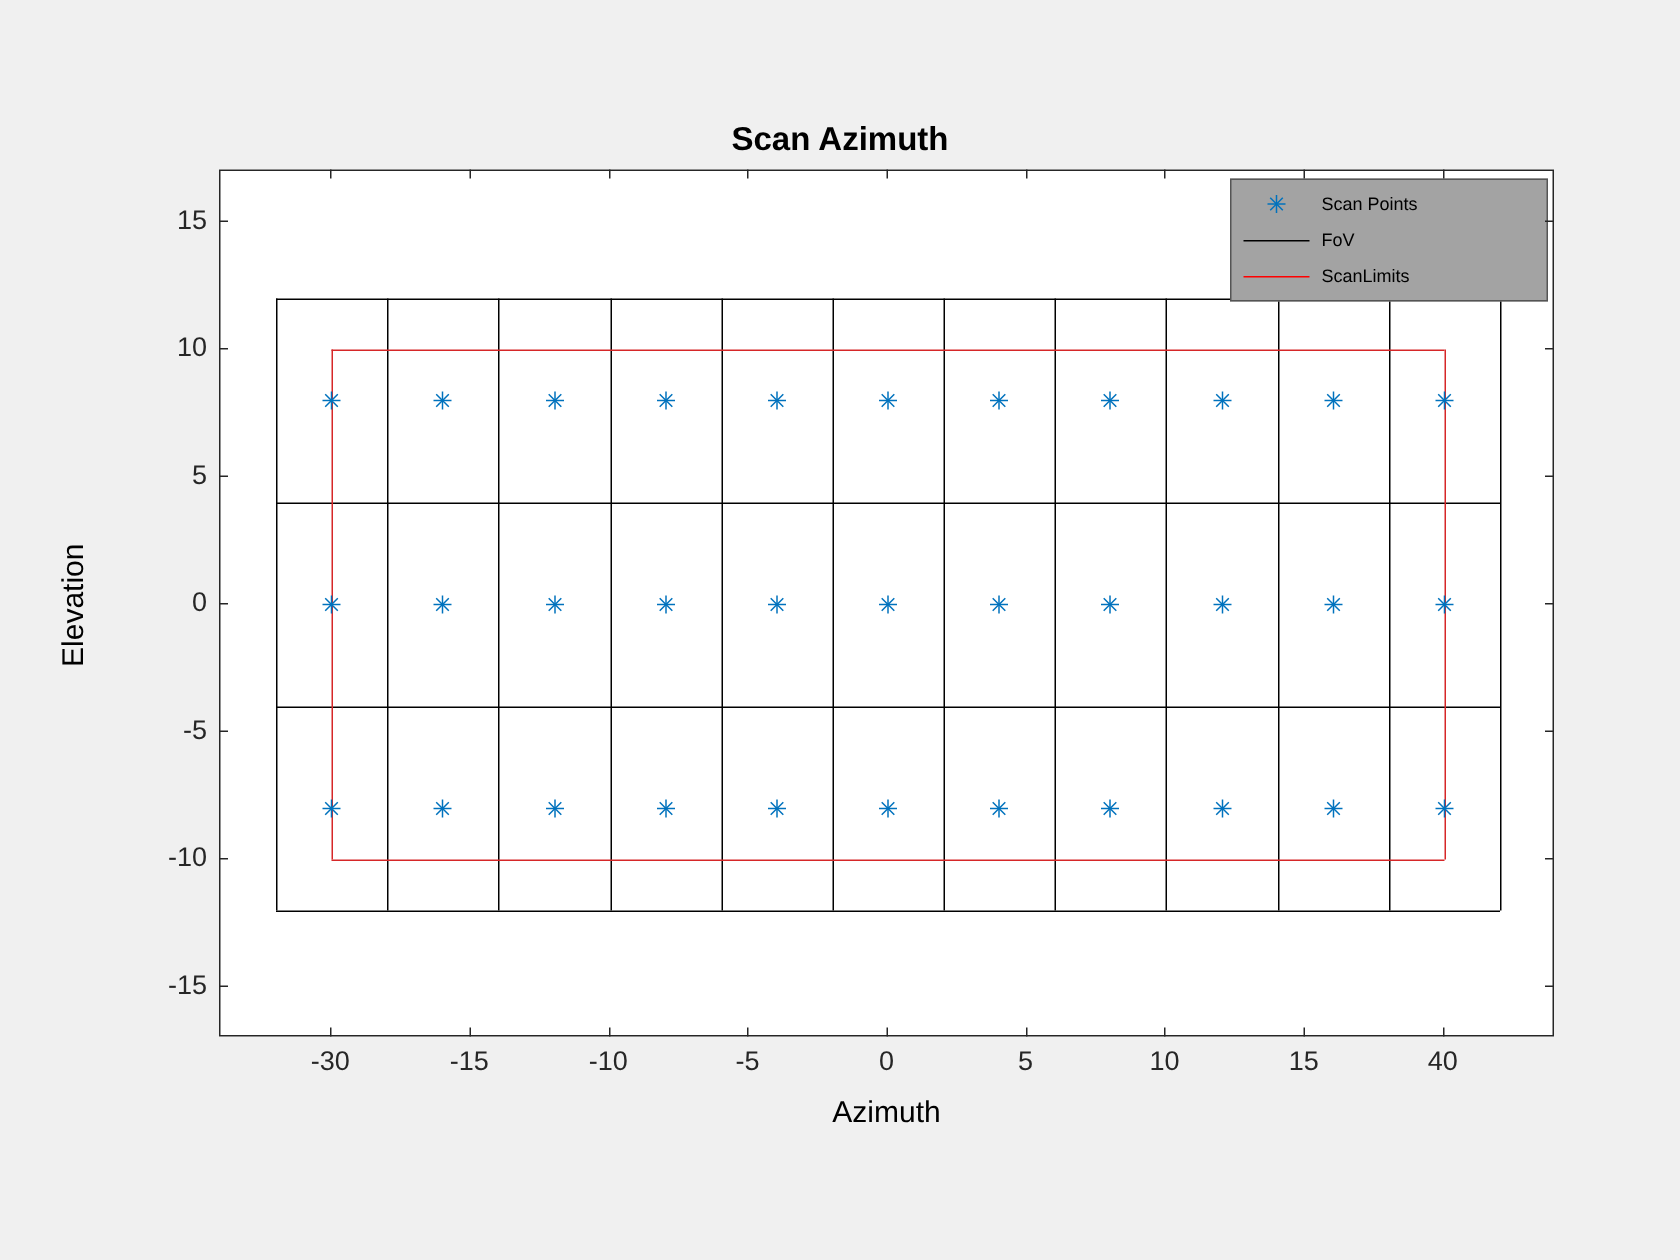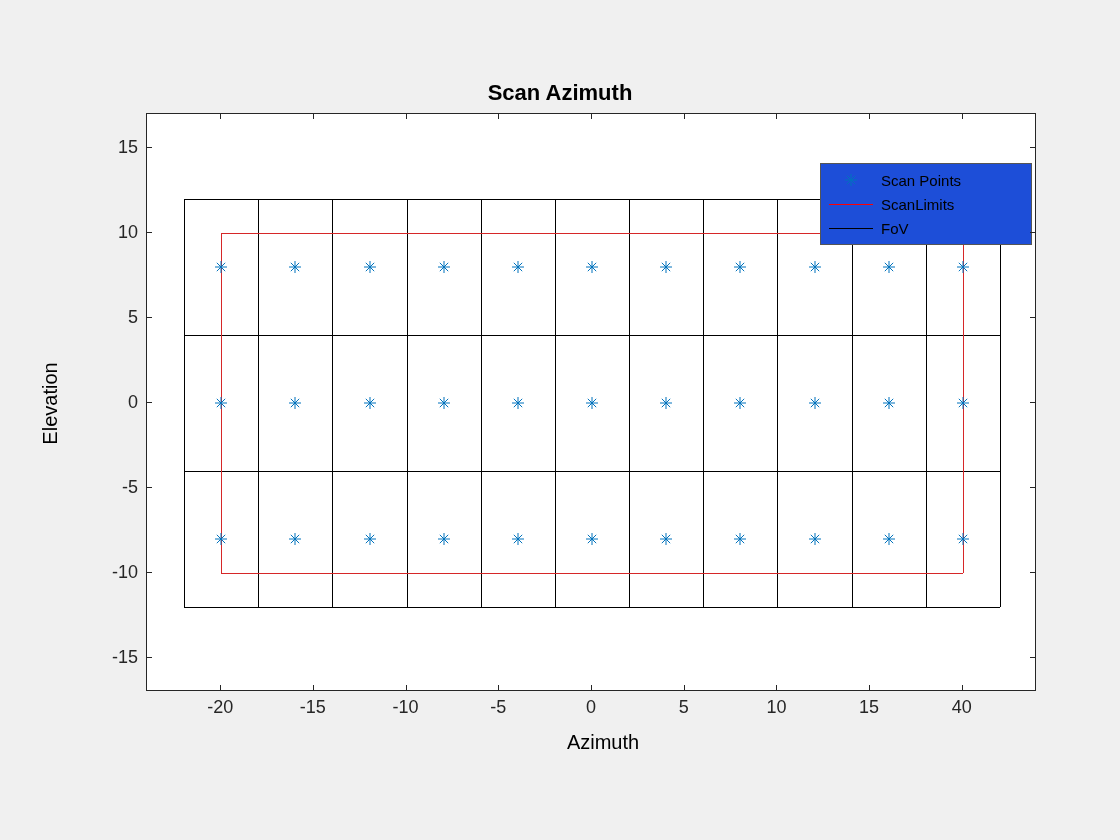--- a/index.html
+++ b/index.html
@@ -65,27 +65,26 @@
   .fov-line.h { height: 1px; }
   .fov-line.v { width: 1px; }
   .scanlim-line {
     position: absolute;
     background: #d62728;
   }
   .scanlim-line.h { height: 1px; }
   .scanlim-line.v { width: 1px; }
   .legend {
     position: absolute;
-    background: #1d4ed8;
+    background: #a3a3a3;
     border: 1px solid #555;
     box-sizing: border-box;
-    font-size: 15px;
+    font-size: 12px;
     color: #000;
     padding: 4px 8px;
-    margin-top: 44px;
   }
   .legend-row {
     display: flex;
     align-items: center;
     height: 24px;
   }
   .legend-swatch {
     width: 44px;
     height: 20px;
     display: flex;
@@ -451,54 +450,54 @@
           <g stroke="#0072BD" stroke-width="1">
             <line x1="-6" y1="0" x2="6" y2="0"></line>
             <line x1="0" y1="-6" x2="0" y2="6"></line>
             <line x1="-4.2" y1="-4.2" x2="4.2" y2="4.2"></line>
             <line x1="-4.2" y1="4.2" x2="4.2" y2="-4.2"></line>
           </g>
         </svg>
       </div>
     </div>
 
-  <div class="xlabel" style="left:158px; width:890px; top:731px;">Azimuth</div>
+  <div class="xlabel" style="left:146px; width:890px; top:731px;">Azimuth</div>
   <div class="ylabel" style="left:-50px; top:392px; width:200px;">Elevation</div>
 
   <div class="legend" id="legend" style="right:88px; top:119px; width:212px;">
     <div class="legend-row">
       <span class="legend-swatch">
         <svg width="14" height="14" viewBox="-7 -7 14 14">
           <g stroke="#0072BD" stroke-width="1">
             <line x1="-6" y1="0" x2="6" y2="0"></line>
             <line x1="0" y1="-6" x2="0" y2="6"></line>
             <line x1="-4.2" y1="-4.2" x2="4.2" y2="4.2"></line>
             <line x1="-4.2" y1="4.2" x2="4.2" y2="-4.2"></line>
           </g>
         </svg>
       </span>
       <span>Scan Points</span>
+    </div>
+    <div class="legend-row">
+      <span class="legend-swatch">
+        <span class="legend-line" style="background:#000;"></span>
+      </span>
+      <span>FoV</span>
     </div>
     <div class="legend-row">
       <span class="legend-swatch">
         <span class="legend-line" style="background:#ff0000;"></span>
       </span>
       <span>ScanLimits</span>
     </div>
-    <div class="legend-row">
-      <span class="legend-swatch">
-        <span class="legend-line" style="background:#000;"></span>
-      </span>
-      <span>FoV</span>
-    </div>
   </div>
 
 <div class="tick-mark x" style="left: 220.167px; top: 685px;"></div>
     <div class="tick-mark x" style="left: 220.167px; top: 113px;"></div>
-    <div class="tick-label x" style="left: 220.167px; top: 697px;">-20</div>
+    <div class="tick-label x" style="left: 220.167px; top: 697px;">-30</div>
     <div class="tick-mark x" style="left: 312.875px; top: 685px;"></div>
     <div class="tick-mark x" style="left: 312.875px; top: 113px;"></div>
     <div class="tick-label x" style="left: 312.875px; top: 697px;">-15</div>
     <div class="tick-mark x" style="left: 405.583px; top: 685px;"></div>
     <div class="tick-mark x" style="left: 405.583px; top: 113px;"></div>
     <div class="tick-label x" style="left: 405.583px; top: 697px;">-10</div>
     <div class="tick-mark x" style="left: 498.292px; top: 685px;"></div>
     <div class="tick-mark x" style="left: 498.292px; top: 113px;"></div>
     <div class="tick-label x" style="left: 498.292px; top: 697px;">-5</div>
     <div class="tick-mark x" style="left: 591px; top: 685px;"></div>

